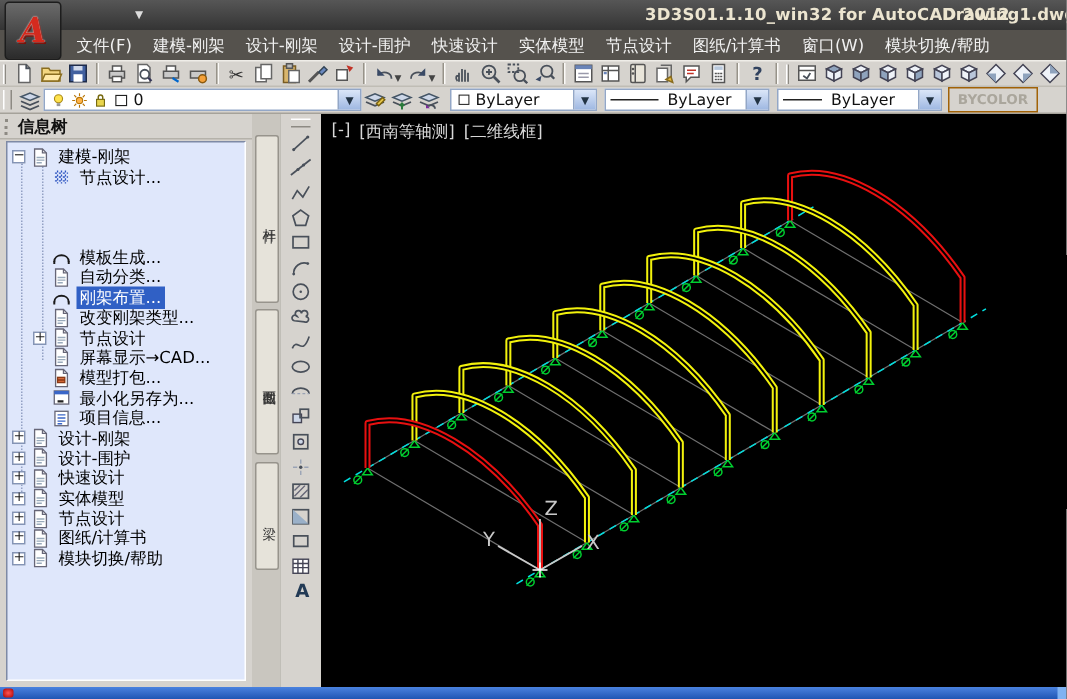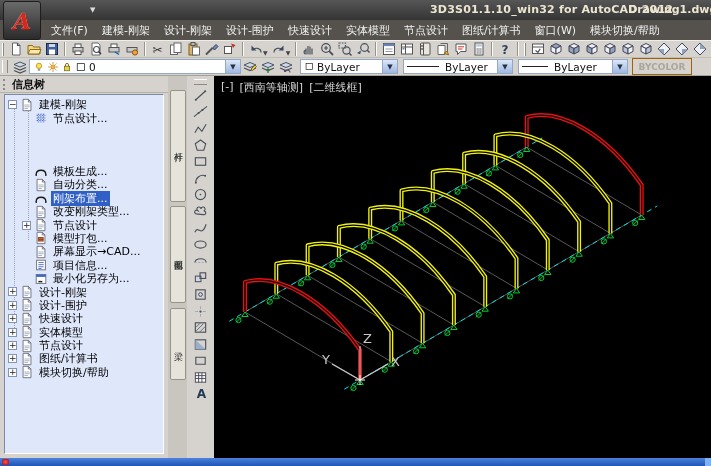--- a/index.html
+++ b/index.html
@@ -592,57 +592,57 @@
                 </svg>
               </span>
               <span class="tlabel">节点设计</span>
             </div>
             <div class="trow" style="margin-left: 14px;">
               <span class="tspacer"></span>
               <span class="ticon" style="display: flex;">
                 <svg width="14" height="14" viewBox="0 0 16 16">
                   <path d="M3.5 1.5h6l3 3v10h-9z" fill="#fff" stroke="#667"></path>
                   <path d="M9.5 1.5v3h3" fill="none" stroke="#667"></path>
+                  <path d="M5 8h6M5 10h6M5 12h4" stroke="#9ab"></path>
+                </svg>
+              </span>
+              <span class="tlabel">屏幕显示→CAD...</span>
+            </div>
+            <div class="trow" style="margin-left: 14px;">
+              <span class="tspacer"></span>
+              <span class="ticon" style="display: flex;">
+                <svg width="14" height="14" viewBox="0 0 16 16">
+                  <path d="M3.5 1.5h6l3 3v10h-9z" fill="#fff" stroke="#667"></path>
+                  <path d="M9.5 1.5v3h3" fill="none" stroke="#667"></path>
                   <rect x="5" y="7.5" width="5.5" height="4" fill="#d86a3a" stroke="#8a3a16"></rect>
                   <path d="M5 9.5h5.5" stroke="#8a3a16"></path>
                 </svg>
               </span>
               <span class="tlabel">模型打包...</span>
-            </div>
-            <div class="trow" style="margin-left: 14px;">
-              <span class="tspacer"></span>
-              <span class="ticon" style="display: flex;">
-                <svg width="14" height="14" viewBox="0 0 16 16">
-                  <path d="M3.5 1.5h6l3 3v10h-9z" fill="#fff" stroke="#667"></path>
-                  <path d="M9.5 1.5v3h3" fill="none" stroke="#667"></path>
-                  <path d="M5 8h6M5 10h6M5 12h4" stroke="#9ab"></path>
-                </svg>
-              </span>
-              <span class="tlabel">屏幕显示→CAD...</span>
-            </div>
-            <div class="trow" style="margin-left: 14px;">
-              <span class="tspacer"></span>
-              <span class="ticon" style="display: flex;">
-                <svg width="14" height="14" viewBox="0 0 16 16">
-                  <rect x="3" y="2.5" width="10" height="11" fill="#fff" stroke="#667"></rect>
-                  <path d="M5 5.2h6M5 7.6h6M5 10h6M5 12h3.5" stroke="#3a66c8"></path>
-                </svg>
-              </span>
-              <span class="tlabel">项目信息...</span>
             </div>
             <div class="trow" style="margin-left: 14px;">
               <span class="tspacer"></span>
               <span class="ticon" style="display: flex;">
                 <svg width="14" height="14" viewBox="0 0 16 16">
                   <rect x="2.5" y="3" width="11" height="10" fill="#fff" stroke="#667"></rect>
                   <rect x="2.5" y="3" width="11" height="2.6" fill="#3a66c8"></rect>
                   <path d="M5 11h4.5" stroke="#222" stroke-width="1.7"></path>
                 </svg>
               </span>
               <span class="tlabel">最小化另存为...</span>
+            </div>
+            <div class="trow" style="margin-left: 14px;">
+              <span class="tspacer"></span>
+              <span class="ticon" style="display: flex;">
+                <svg width="14" height="14" viewBox="0 0 16 16">
+                  <rect x="3" y="2.5" width="10" height="11" fill="#fff" stroke="#667"></rect>
+                  <path d="M5 5.2h6M5 7.6h6M5 10h6M5 12h3.5" stroke="#3a66c8"></path>
+                </svg>
+              </span>
+              <span class="tlabel">项目信息...</span>
             </div>
             <div class="trow" style="margin-left: 0px;">
               <span class="tgl">+</span>
               <span class="ticon" style="display: flex;">
                 <svg width="14" height="14" viewBox="0 0 16 16">
                   <path d="M3.5 1.5h6l3 3v10h-9z" fill="#fff" stroke="#667"></path>
                   <path d="M9.5 1.5v3h3" fill="none" stroke="#667"></path>
                   <path d="M5 8h6M5 10h6M5 12h4" stroke="#9ab"></path>
                 </svg>
               </span>

